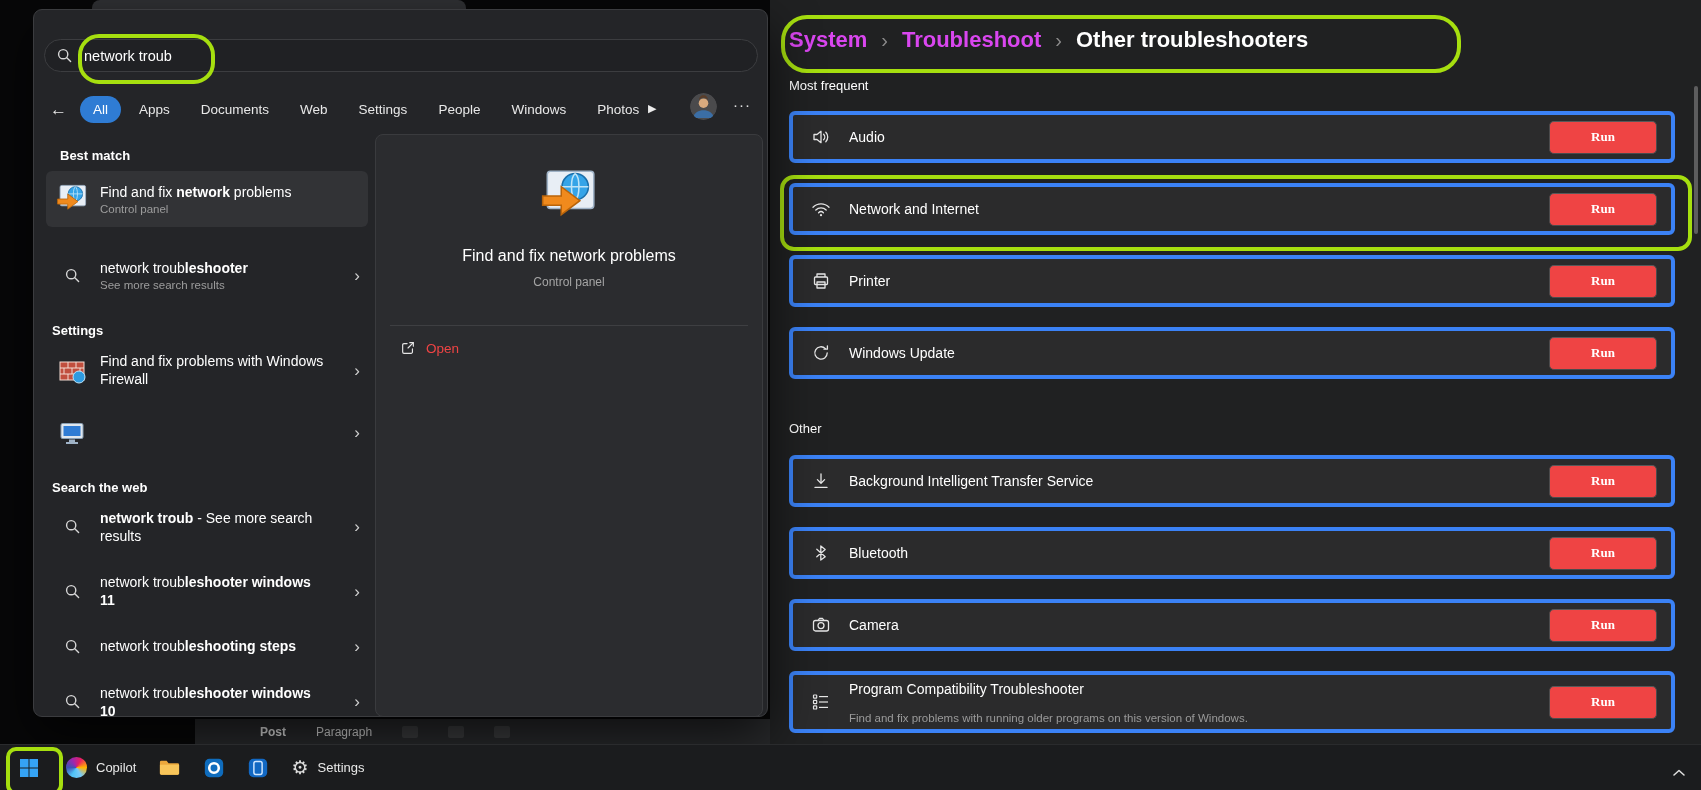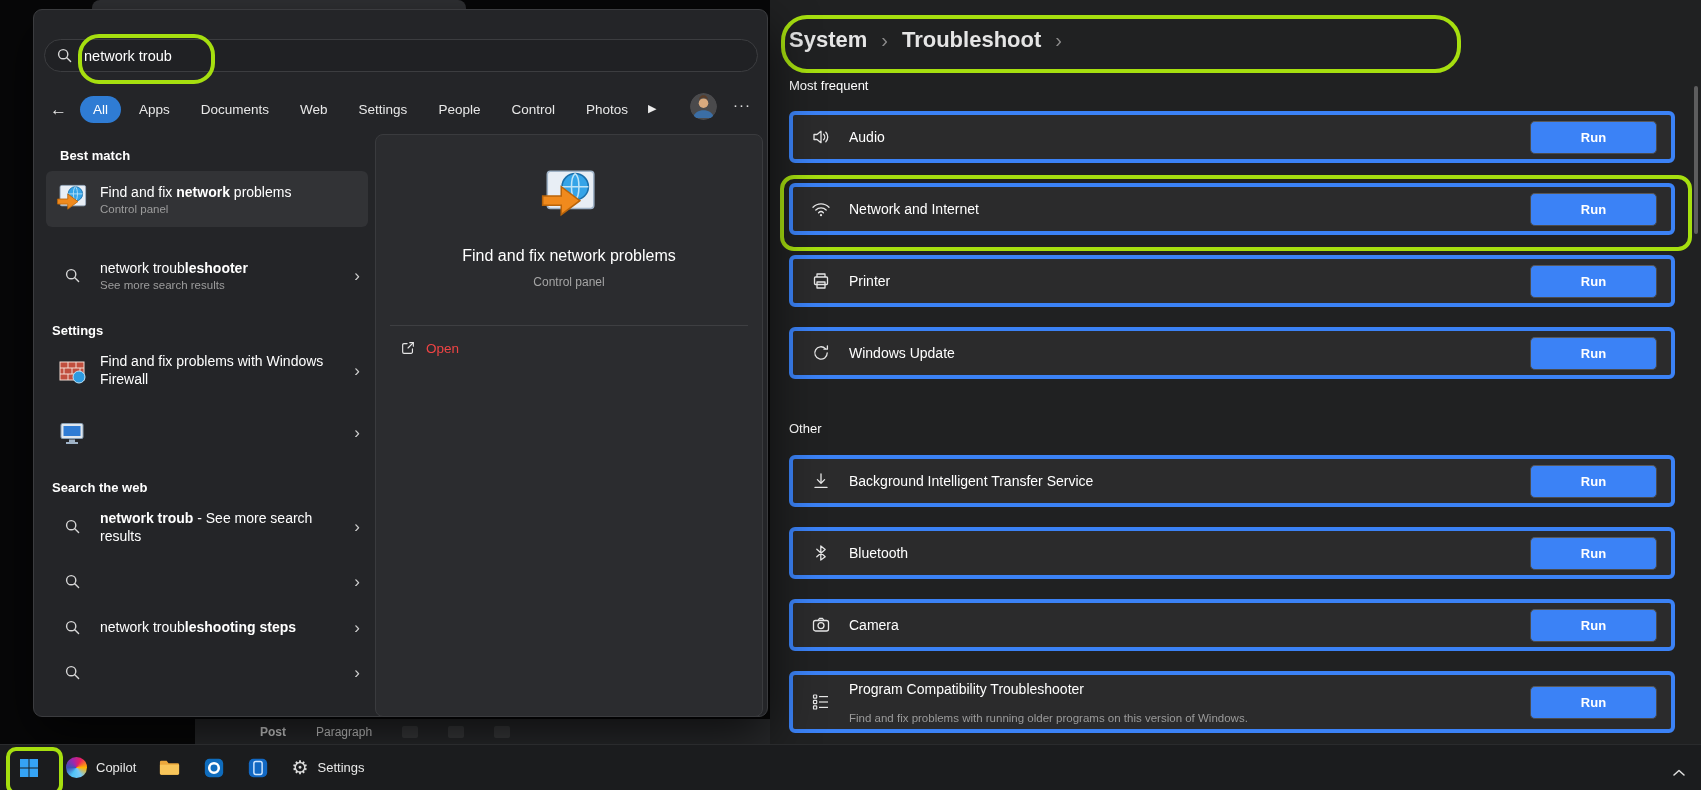--- a/index.html
+++ b/index.html
@@ -10,34 +10,34 @@
   .anno{position:absolute;border:4px solid #a6df0f;background:transparent;pointer-events:none;z-index:80;}
 
   
   .bg-tabstrip{position:absolute;left:92px;top:0;width:374px;height:9px;background:#303134;border-radius:8px 8px 0 0;}
   .bg-ribbon{position:absolute;left:195px;top:719px;width:575px;height:25px;background:#27282a;display:flex;align-items:center;gap:30px;padding:0 18px;font-size:12px;color:#d9d9d9;z-index:4;box-sizing:border-box;}
   .bg-ribbon .ribbon-btn{width:16px;height:12px;background:#3a3b3d;border-radius:2px;}
 
   
   .settings{position:absolute;left:770px;top:0;width:931px;height:744px;background:#202122;z-index:2;}
   .crumbs{position:absolute;left:19px;top:19px;height:42px;display:flex;align-items:center;gap:14px;font-size:22px;font-weight:600;}
-  .crumb{color:#e5e5e5;cursor:pointer;}
+  .crumb{color:#d946ef;cursor:pointer;}
   .crumb.current{color:#ffffff;}
   .crumb-sep{color:#8a8a8a;font-size:20px;font-weight:400;}
   .sec-h{position:absolute;left:19px;font-size:13px;font-weight:400;color:#fff;}
   .ts-list{position:absolute;left:19px;width:886px;display:flex;flex-direction:column;gap:20px;}
   .ts-row{background:#2b2b2c;border:4px solid #3b82f6;border-radius:6px;height:52px;display:flex;align-items:center;
           padding:0 14px 0 16px;box-sizing:border-box;}
   .ts-row.tall{height:62px;}
   .ts-icon{width:24px;height:22px;margin-right:16px;display:flex;align-items:center;justify-content:center;flex-shrink:0;}
   .ts-label{font-size:14px;color:#fff;}
   .ts-texts{display:flex;flex-direction:column;gap:15px;}
   .ts-desc{font-size:11.5px;color:#9a9a9a;}
-  .run-btn{margin-left:auto;width:127px;height:33px;background:#3b82f6;border:1px solid #4b4b4c;border-top-color:#585859;
-           border-radius:5px;color:#fff;font-size:13px;font-weight:600;font-family:Liberation Sans, sans-serif;cursor:pointer;}
+  .run-btn{margin-left:auto;width:108px;height:33px;background:#ef4444;border:1px solid #4b4b4c;border-top-color:#585859;
+           border-radius:5px;color:#fff;font-size:13px;font-weight:600;font-family:Liberation Serif, serif;cursor:pointer;}
   .page-scroll-thumb{position:absolute;right:3px;top:86px;width:4px;height:148px;background:#5d5d5e;border-radius:2px;cursor:pointer;}
 
   
   .search-panel{position:absolute;left:33px;top:9px;width:735px;height:708px;background:#242528;border:1px solid #3b3c3f;
                 border-radius:9px;box-shadow:0 18px 50px rgba(0,0,0,.65);z-index:20;box-sizing:border-box;}
   .search-input-wrap{position:absolute;left:10px;top:29px;width:714px;height:33px;background:#202124;border:1px solid #3c3d40;
                      border-radius:17px;display:flex;align-items:center;box-sizing:border-box;padding:0 12px;}
   .search-input{flex:1;background:transparent;border:0;outline:none;color:#fff;font-size:14.5px;font-family:inherit;margin-left:10px;}
   .tabs{position:absolute;left:16px;top:86px;display:flex;align-items:center;gap:5px;}
   .back-arrow{font-size:17px;color:#e8e8e8;margin-right:8px;cursor:pointer;}
@@ -95,20 +95,21 @@
     <span class="ribbon-btn"></span>
   </div>
 
   <div class="settings">
 
     <div class="crumbs">
       <span class="crumb">System</span>
       <span class="crumb-sep">›</span>
       <span class="crumb">Troubleshoot</span>
       <span class="crumb-sep">›</span>
+      <span class="crumb current">Other troubleshooters</span>
     </div>
 
     <div class="sec-h" style="top:78px;">Most frequent</div>
 
     <div class="ts-list" style="top:111px;">
       <div class="ts-row">
         <span class="ts-icon">
           <svg width="20" height="20" viewBox="0 0 20 20">
               <g fill="none" stroke="#e6e6e6" stroke-width="1.3" stroke-linejoin="round" stroke-linecap="round">
                 <path d="M3 7.5h3l4-3.2v11.4L6 12.5H3z"></path>
@@ -240,21 +241,21 @@
     <div class="anno" style="left:44px;top:24px;width:129px;height:42px;border-radius:21px;"></div>
 
     <div class="tabs">
       <span class="back-arrow">←</span>
       <span class="pill active">All</span>
       <span class="pill">Apps</span>
       <span class="pill">Documents</span>
       <span class="pill">Web</span>
       <span class="pill">Settings</span>
       <span class="pill">People</span>
-      <span class="pill">Control</span>
+      <span class="pill">Windows</span>
       <span class="pill">Photos</span>
     </div>
     <span class="play-glyph">▶</span>
     <span class="avatar">
       <svg width="27" height="27" viewBox="0 0 27 27">
           <circle cx="13.5" cy="13.5" r="13.5" fill="#4a4a4c"></circle>
           <circle cx="13.5" cy="10.2" r="4.8" fill="#d9aa7e"></circle>
           <path d="M9 7.6a4.8 4.8 0 019 0c0-3.4-2-5.4-4.5-5.4S9 4.2 9 7.6z" fill="#5a3d28"></path>
           <path d="M3 25c1-5.4 5.8-7.8 10.5-7.8S23 19.6 24 25z" fill="#3b6ea5"></path>
         </svg>
@@ -342,20 +343,21 @@
         <span class="sr-chev">›</span>
       </div>
 
       <div class="sr-row" style="margin-top:16px;">
         <span class="sr-icon small">
           <svg width="15" height="15" viewBox="0 0 15 15">
               <circle cx="6.2" cy="6.2" r="4.6" stroke="#d7d7d7" fill="none" stroke-width="1.4"></circle>
               <line x1="9.8" y1="9.8" x2="13.6" y2="13.6" stroke="#d7d7d7" stroke-width="1.4" stroke-linecap="round"></line>
             </svg>
         </span>
+        <span class="sr-text"><span class="sr-title"><span>network troub</span><b>leshooter windows 11</b></span></span>
         <span class="sr-chev">›</span>
       </div>
 
       <div class="sr-row" style="margin-top:16px;">
         <span class="sr-icon small">
           <svg width="15" height="15" viewBox="0 0 15 15">
               <circle cx="6.2" cy="6.2" r="4.6" stroke="#d7d7d7" fill="none" stroke-width="1.4"></circle>
               <line x1="9.8" y1="9.8" x2="13.6" y2="13.6" stroke="#d7d7d7" stroke-width="1.4" stroke-linecap="round"></line>
             </svg>
         </span>
@@ -363,20 +365,21 @@
         <span class="sr-chev">›</span>
       </div>
 
       <div class="sr-row" style="margin-top:16px;">
         <span class="sr-icon small">
           <svg width="15" height="15" viewBox="0 0 15 15">
               <circle cx="6.2" cy="6.2" r="4.6" stroke="#d7d7d7" fill="none" stroke-width="1.4"></circle>
               <line x1="9.8" y1="9.8" x2="13.6" y2="13.6" stroke="#d7d7d7" stroke-width="1.4" stroke-linecap="round"></line>
             </svg>
         </span>
+        <span class="sr-text"><span class="sr-title"><span>network troub</span><b>leshooter windows 10</b></span></span>
         <span class="sr-chev">›</span>
       </div>
     </div>
 
     <div class="list-scroll">
       <span>▲</span>
       <span class="thumb"></span>
       <span class="spacer"></span>
       <span>▼</span>
     </div>

